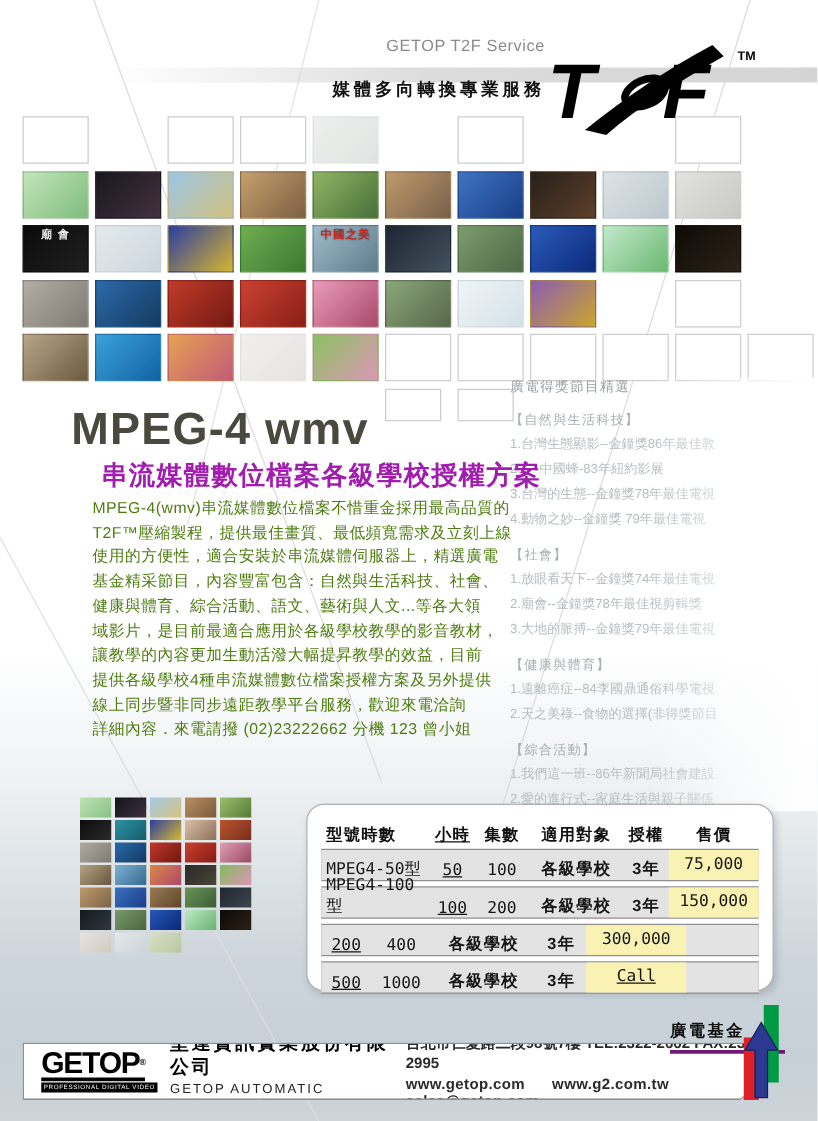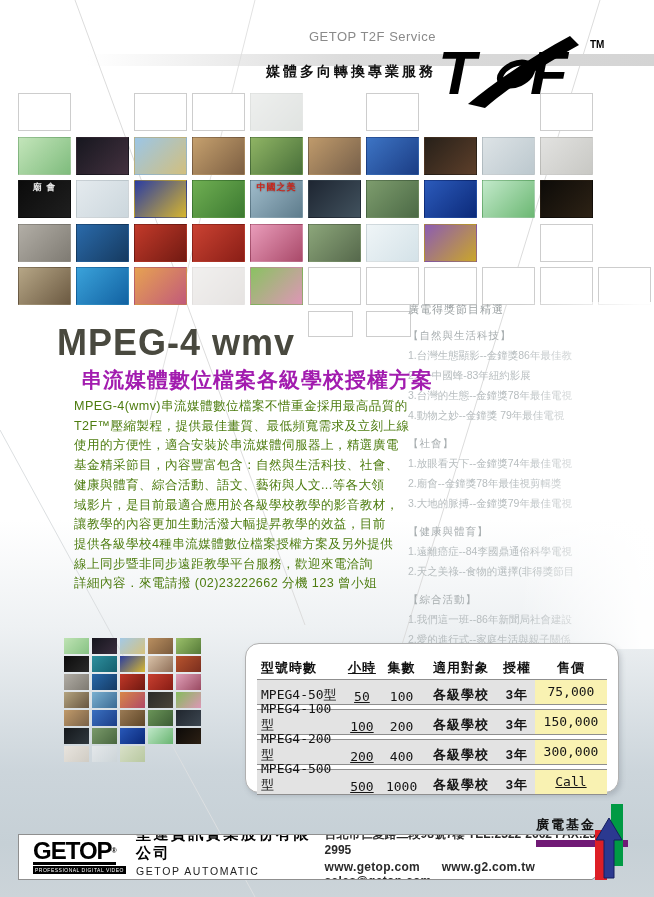--- a/index.html
+++ b/index.html
@@ -69,21 +69,21 @@
   .getop-reg{font-size:7px;vertical-align:top;}
   .getop-bar{background:#000;color:#fff;font-size:5px;letter-spacing:.5px;text-align:center;
     padding:1px 2px;margin-top:1px;white-space:nowrap;}
   .co-names{margin-right:12px;}
   .co-zh{font-size:15px;font-weight:bold;color:#000;letter-spacing:2.5px;}
   .co-en{font-size:10.5px;color:#222;letter-spacing:1.6px;margin-top:2px;}
   .contact{font-size:12px;color:#2a2a2a;font-weight:bold;}
   .contact .web{margin-top:3px;letter-spacing:.3px;}
   .contact .web span{margin-right:18px;}
   .fund-label{left:536px;top:816px;width:92px;font-size:13px;font-weight:bold;color:#111;
-    letter-spacing:2px;border-bottom:7px solid #701a75;padding-bottom:6px;z-index:5;}
+    letter-spacing:2px;border-bottom:3px solid #701a75;padding-bottom:6px;z-index:5;}
   .fund-logo{left:594px;top:804px;z-index:6;}
 </style>
 </head>
 <body>
 
 <svg id="bg-lines" width="654" height="897">
   <line x1="75" y1="0" x2="305" y2="625" stroke="#dcdcdc" stroke-width="1"></line>
   <line x1="600" y1="0" x2="385" y2="700" stroke="#dcdcdc" stroke-width="1"></line>
   <line x1="255" y1="0" x2="150" y2="420" stroke="#e2e2e2" stroke-width="1"></line>
   <line x1="0" y1="430" x2="255" y2="897" stroke="#dcdfe1" stroke-width="1"></line>
@@ -249,29 +249,27 @@
       </div>
       <div class="t-row t-data">
         <div class="tc c0 mono">MPEG4-100型</div>
         <div class="tc c1 mono">100</div>
         <div class="tc c2 mono">200</div>
         <div class="tc c3 zh">各級學校</div>
         <div class="tc c4 zh">3年</div>
         <div class="tc c5 mono price-cell" style="background: rgb(249, 242, 178);">150,000</div>
       </div>
       <div class="t-row t-data">
-        <div class="tc c0 mono">MPEG4-200型</div>
         <div class="tc c1 mono">200</div>
         <div class="tc c2 mono">400</div>
         <div class="tc c3 zh">各級學校</div>
         <div class="tc c4 zh">3年</div>
         <div class="tc c5 mono price-cell" style="background: rgb(249, 242, 178);">300,000</div>
       </div>
       <div class="t-row t-data">
-        <div class="tc c0 mono">MPEG4-500型</div>
         <div class="tc c1 mono">500</div>
         <div class="tc c2 mono">1000</div>
         <div class="tc c3 zh">各級學校</div>
         <div class="tc c4 zh">3年</div>
         <div class="tc c5 mono price-cell" style="background: rgb(249, 242, 178); text-decoration: underline;">Call</div>
       </div>
     </div>
 </div>
 
 <div class="abs fund-label">廣電基金</div>

